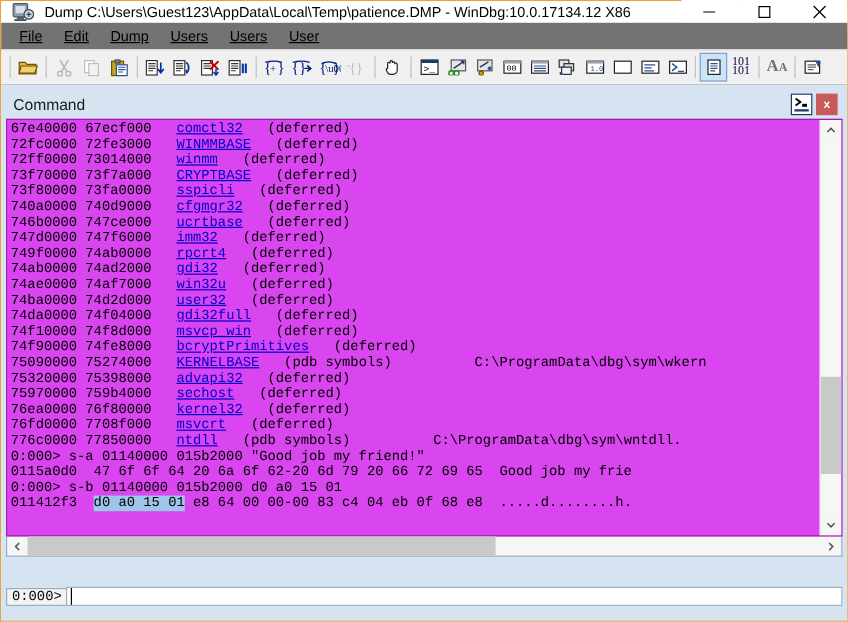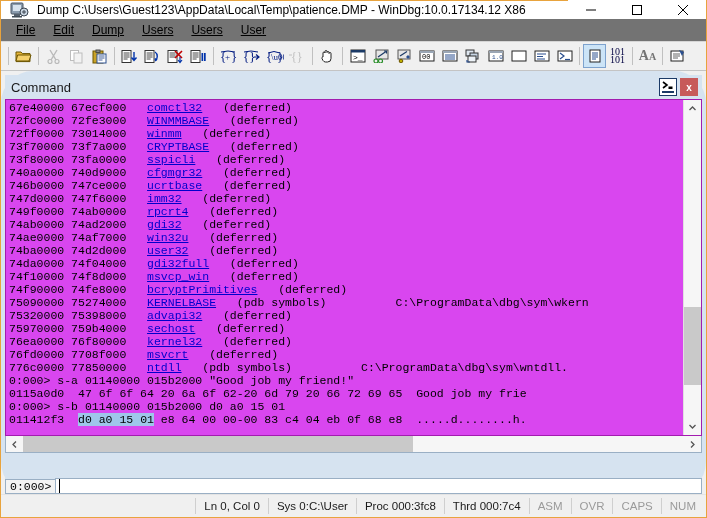--- a/index.html
+++ b/index.html
@@ -124,26 +124,25 @@
     color: #737373;
     font-family: "Liberation Serif", serif;
     font-weight: bold;
   }
   .tb-aa small { font-size: 10px; }
 
   
   .mdi-area {
     flex: 1 1 auto;
     background: #d6e3f0;
-    padding: 4px 4px 0 4px;
+    padding: 4px 4px 12px 4px;
     box-sizing: border-box;
     display: flex;
     flex-direction: column;
     min-height: 0;
-    border-radius: 32px;
   }
   .cmd-window {
     flex: 1 1 auto;
     display: flex;
     flex-direction: column;
     background: #d6e3f0;
     min-height: 0;
   }
   .cmd-caption {
     height: 24px;
@@ -644,24 +643,14 @@
         <div class="cmd-prompt">0:000&gt;</div>
         <div class="cmd-entry">
           <span></span>
           <span class="caret"></span>
         </div>
       </div>
 
     </div>
   </div>
 
-  <div class="statusbar">
-    <div class="status-cell first">Ln 0, Col 0</div>
-    <div class="status-cell">Sys 0:C:\User</div>
-    <div class="status-cell">Proc 000:3fc8</div>
-    <div class="status-cell">Thrd 000:7c4</div>
-    <div class="status-cell dim">ASM</div>
-    <div class="status-cell dim">OVR</div>
-    <div class="status-cell dim">CAPS</div>
-    <div class="status-cell dim last">NUM</div>
-  </div>
 
 </div>
 
 </body></html>

